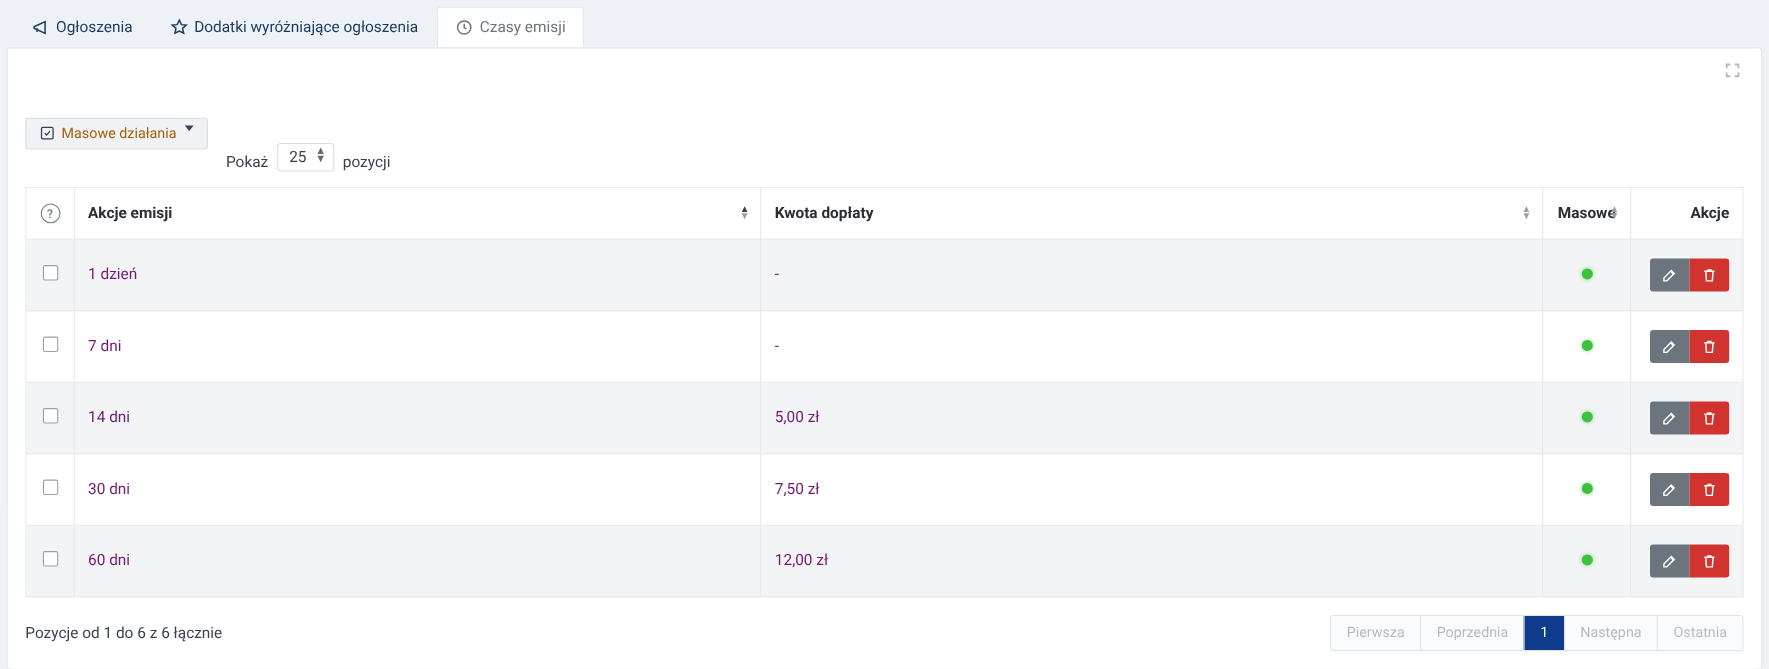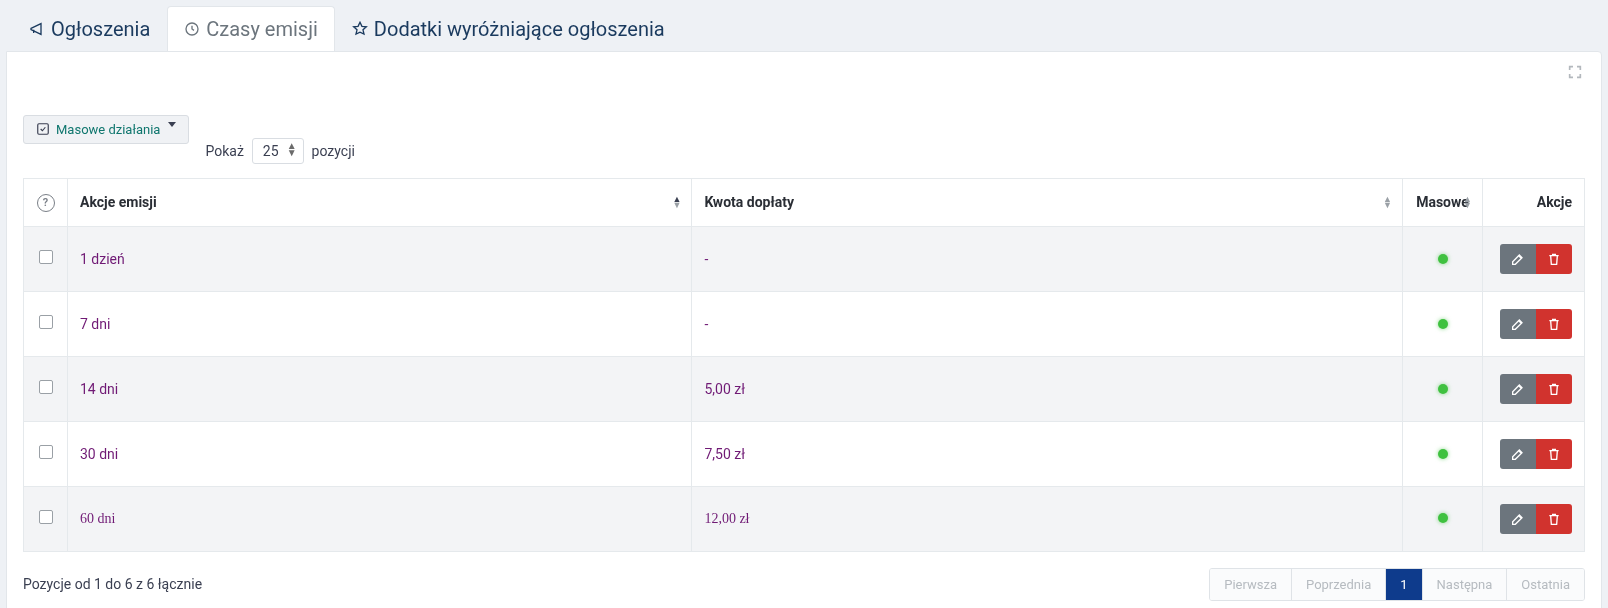--- a/index.html
+++ b/index.html
@@ -18,21 +18,21 @@
   .tab {
     display: flex;
     align-items: center;
     gap: 6px;
     padding: 10px 16px;
     background: transparent;
     border: 1px solid transparent;
     border-bottom: none;
     color: #1a3a5e;
     cursor: pointer;
-    font-size: 20px;
+    font-size: 14px;
   }
   .tab.active {
     background: #fff;
     border-color: #e2e6ea;
     border-radius: 4px 4px 0 0;
     color: #6c757d;
   }
   .tab-icon { width: 16px; height: 16px; display: inline-flex; }
   .panel {
     background: #fff;
@@ -56,27 +56,27 @@
     gap: 16px;
     margin: 26px 0 14px 0;
   }
   .bulk-btn {
     display: inline-flex;
     gap: 6px;
     background: #f0f2f5;
     border: 1px solid #d9dde2;
     padding: 6px 12px;
     border-radius: 3px;
-    color: #0f766e;
+    color: #a16207;
     cursor: pointer;
     font-size: 13px;
   }
   .show-ctrl {
     display: flex;
-    align-items: center;
+    align-items: flex-end;
     gap: 8px;
     color: #3a3f51;
     margin-top: 44px;
   }
   .select-wrap {
     position: relative;
     border: 1px solid #d9dde2;
     border-radius: 3px;
     padding: 4px 24px 4px 10px;
     background: #fff;
@@ -106,21 +106,21 @@
   }
   thead th:last-child { border-right: none; margin-left: 45px; }
   tbody td {
     padding: 17px 12px;
     border-bottom: 1px solid #e5e9ec;
     border-right: 1px solid #e5e9ec;
     color: #701a75;
   }
   tbody td:last-child { border-right: none; }
   tbody tr:nth-child(odd) { background: #f3f4f6; }
-  tbody tr:last-child td { border-bottom: none; font-family: Liberation Serif, serif; }
+  tbody tr:last-child td { border-bottom: none; }
   .col-check { width: 44px; text-align: center; }
   .col-status { width: 80px; text-align: center; }
   .col-actions { width: 102px; text-align: right; }
   .col-emiss { width: 40%; }
   .cb {
     width: 14px; height: 14px; border: 1.5px solid #9aa0a6; border-radius: 2px; display: inline-block; background: #fff;
   }
   .sort-ind {
     position: absolute; right: 10px; top: 50%; transform: translateY(-50%);
     font-size: 9px; color: #9aa0a6; line-height: 6px;
@@ -171,36 +171,36 @@
 <div class="tabs">
   <div class="tab">
     <span class="tab-icon">
       <svg viewBox="0 0 24 24" width="16" height="16" fill="none" stroke="#1a3a5e" stroke-width="2">
           <path d="M3 11l15-7v16L3 13v-2z"></path>
           <path d="M7 13v5"></path>
         </svg>
     </span>
     <span>Ogłoszenia</span>
   </div>
+  <div class="tab">
+    <span class="tab-icon">
+      <svg viewBox="0 0 24 24" width="16" height="16" fill="none" stroke="#1a3a5e" stroke-width="2">
+          <path d="M12 2l2.9 6.1 6.6.6-5 4.5 1.5 6.5L12 16.9 6 19.7l1.5-6.5-5-4.5 6.6-.6L12 2z"></path>
+        </svg>
+    </span>
+    <span>Dodatki wyróżniające ogłoszenia</span>
+  </div>
   <div class="tab active">
     <span class="tab-icon">
       <svg viewBox="0 0 24 24" width="16" height="16" fill="none" stroke="#6c757d" stroke-width="2">
           <circle cx="12" cy="12" r="9"></circle>
           <path d="M12 7v5l3 2"></path>
         </svg>
     </span>
     <span>Czasy emisji</span>
-  </div>
-  <div class="tab">
-    <span class="tab-icon">
-      <svg viewBox="0 0 24 24" width="16" height="16" fill="none" stroke="#1a3a5e" stroke-width="2">
-          <path d="M12 2l2.9 6.1 6.6.6-5 4.5 1.5 6.5L12 16.9 6 19.7l1.5-6.5-5-4.5 6.6-.6L12 2z"></path>
-        </svg>
-    </span>
-    <span>Dodatki wyróżniające ogłoszenia</span>
   </div>
 </div>
 
 <div class="panel">
   <div class="fullscreen-btn">
     <svg viewBox="0 0 24 24" width="16" height="16" fill="none" stroke="#b3b8bd" stroke-width="2.5">
         <path d="M4 9V4h5M20 9V4h-5M4 15v5h5M20 15v5h-5"></path>
       </svg>
   </div>
 

